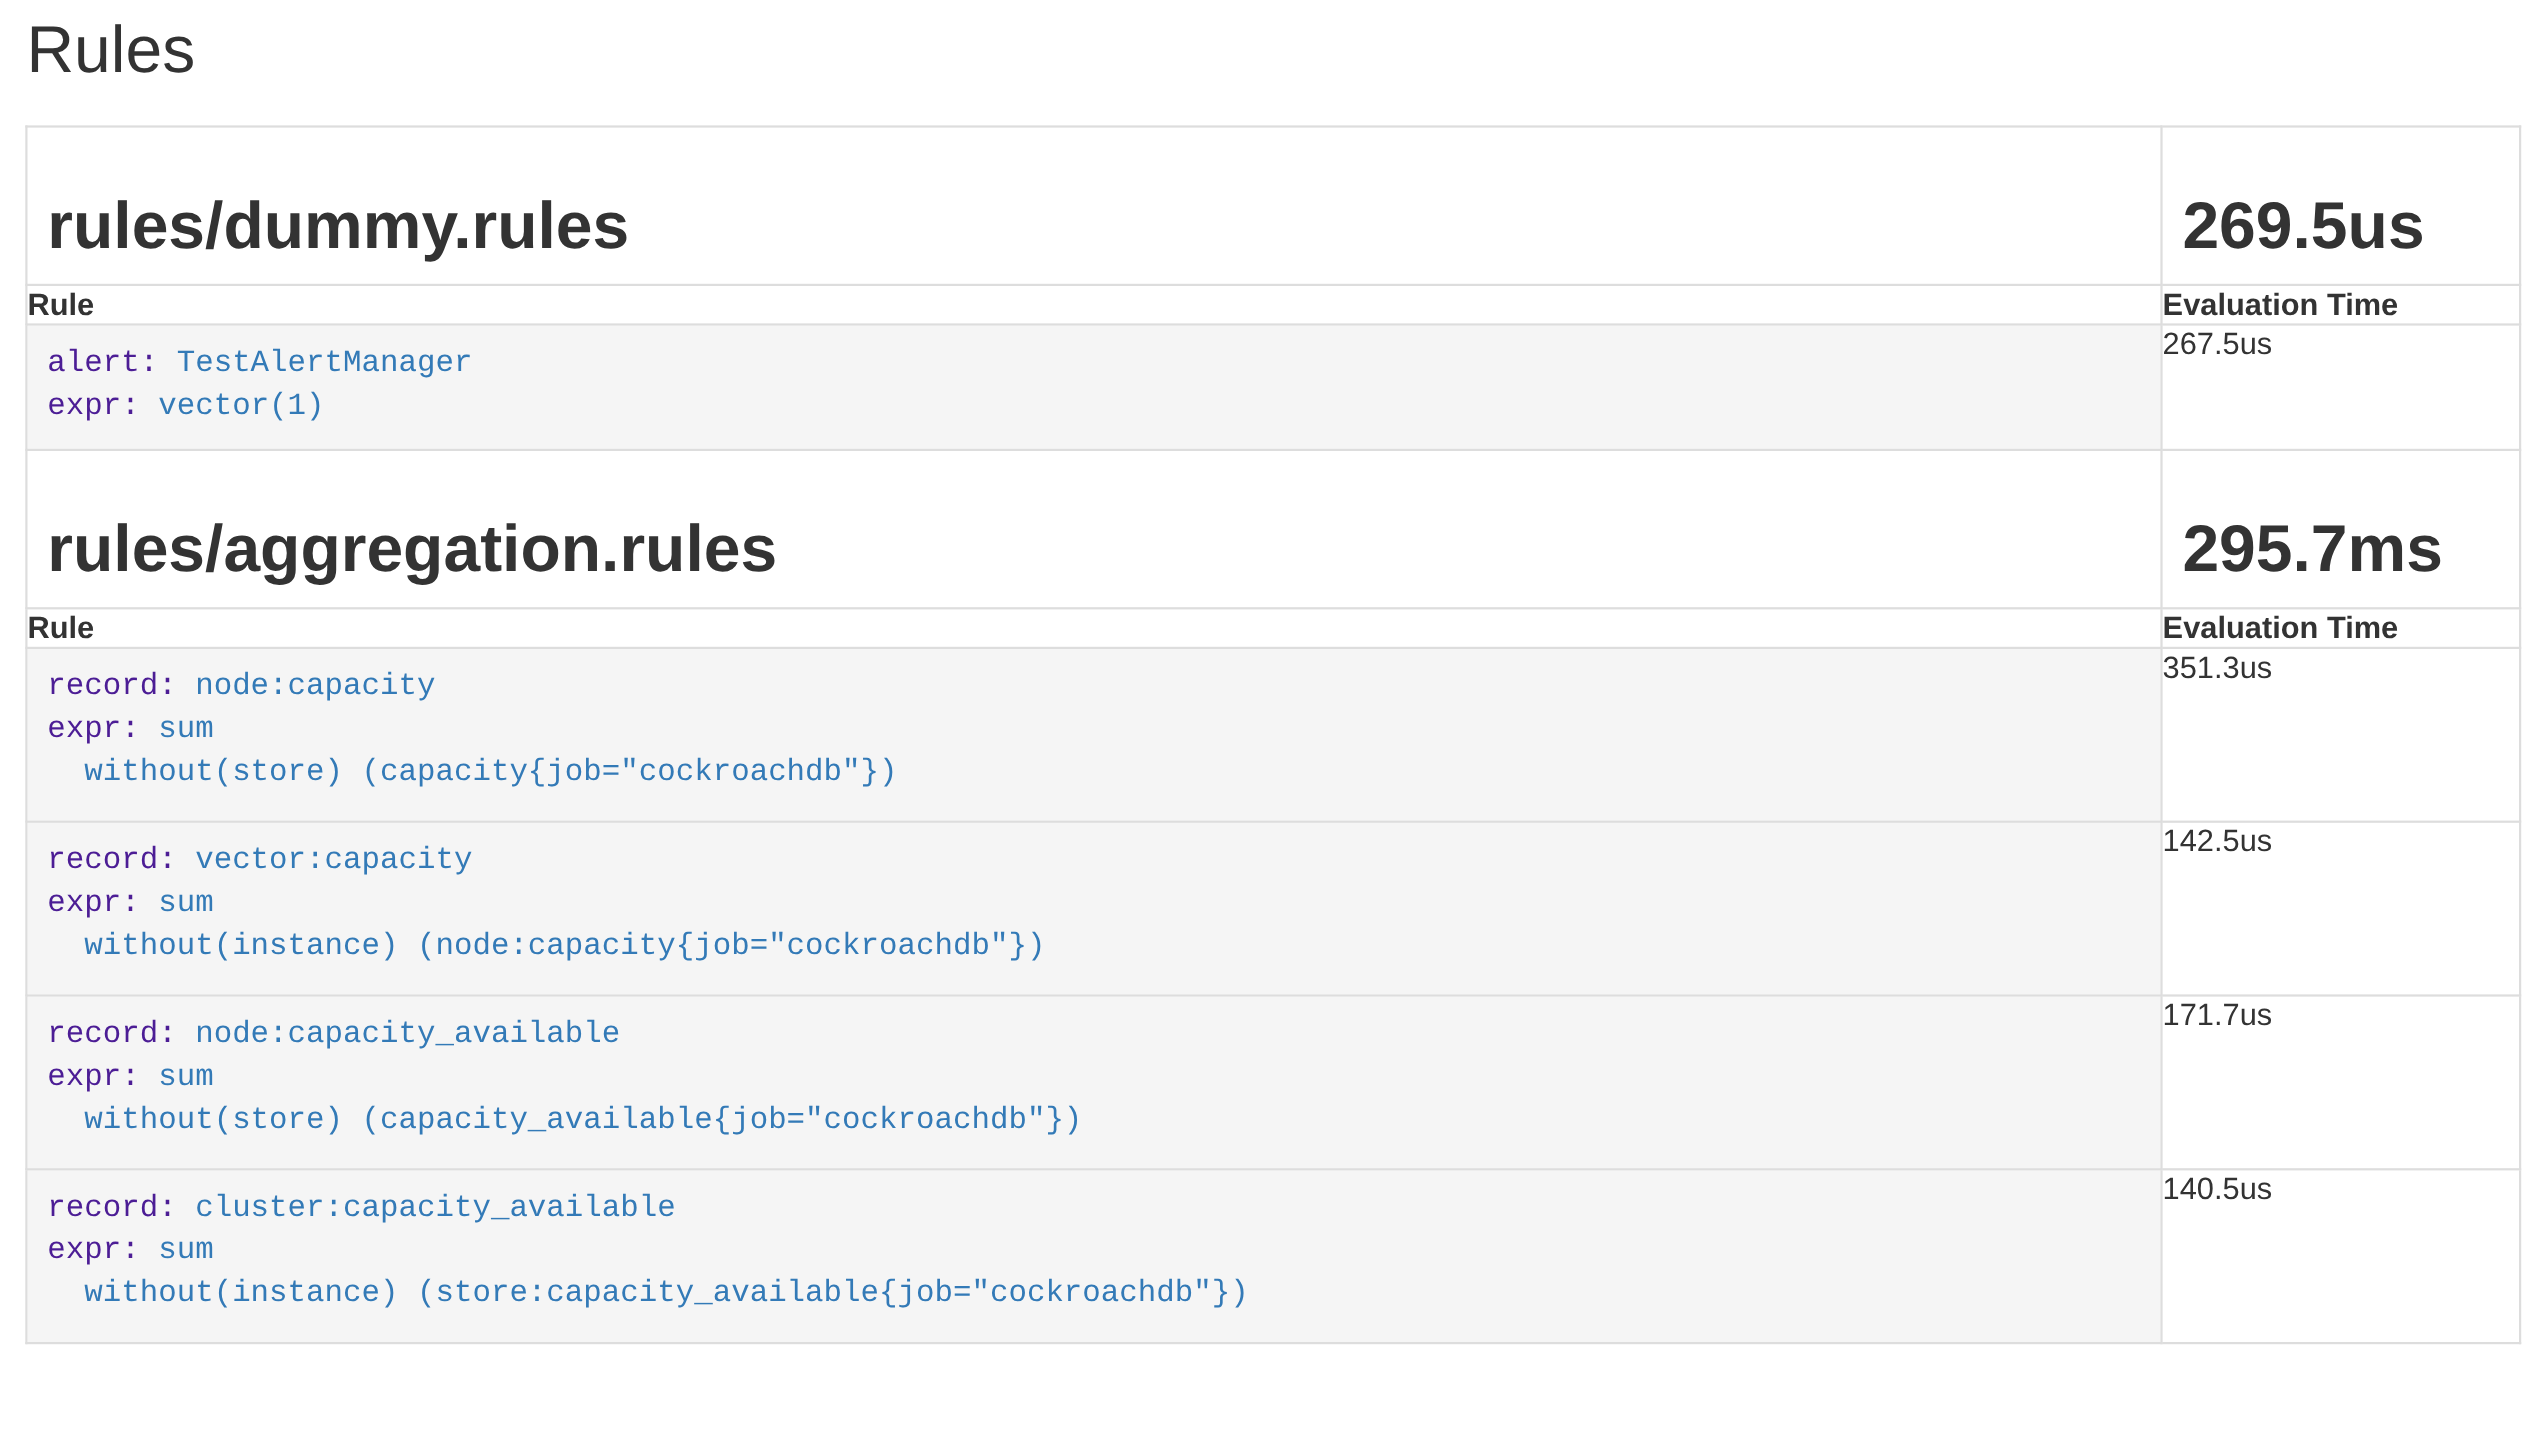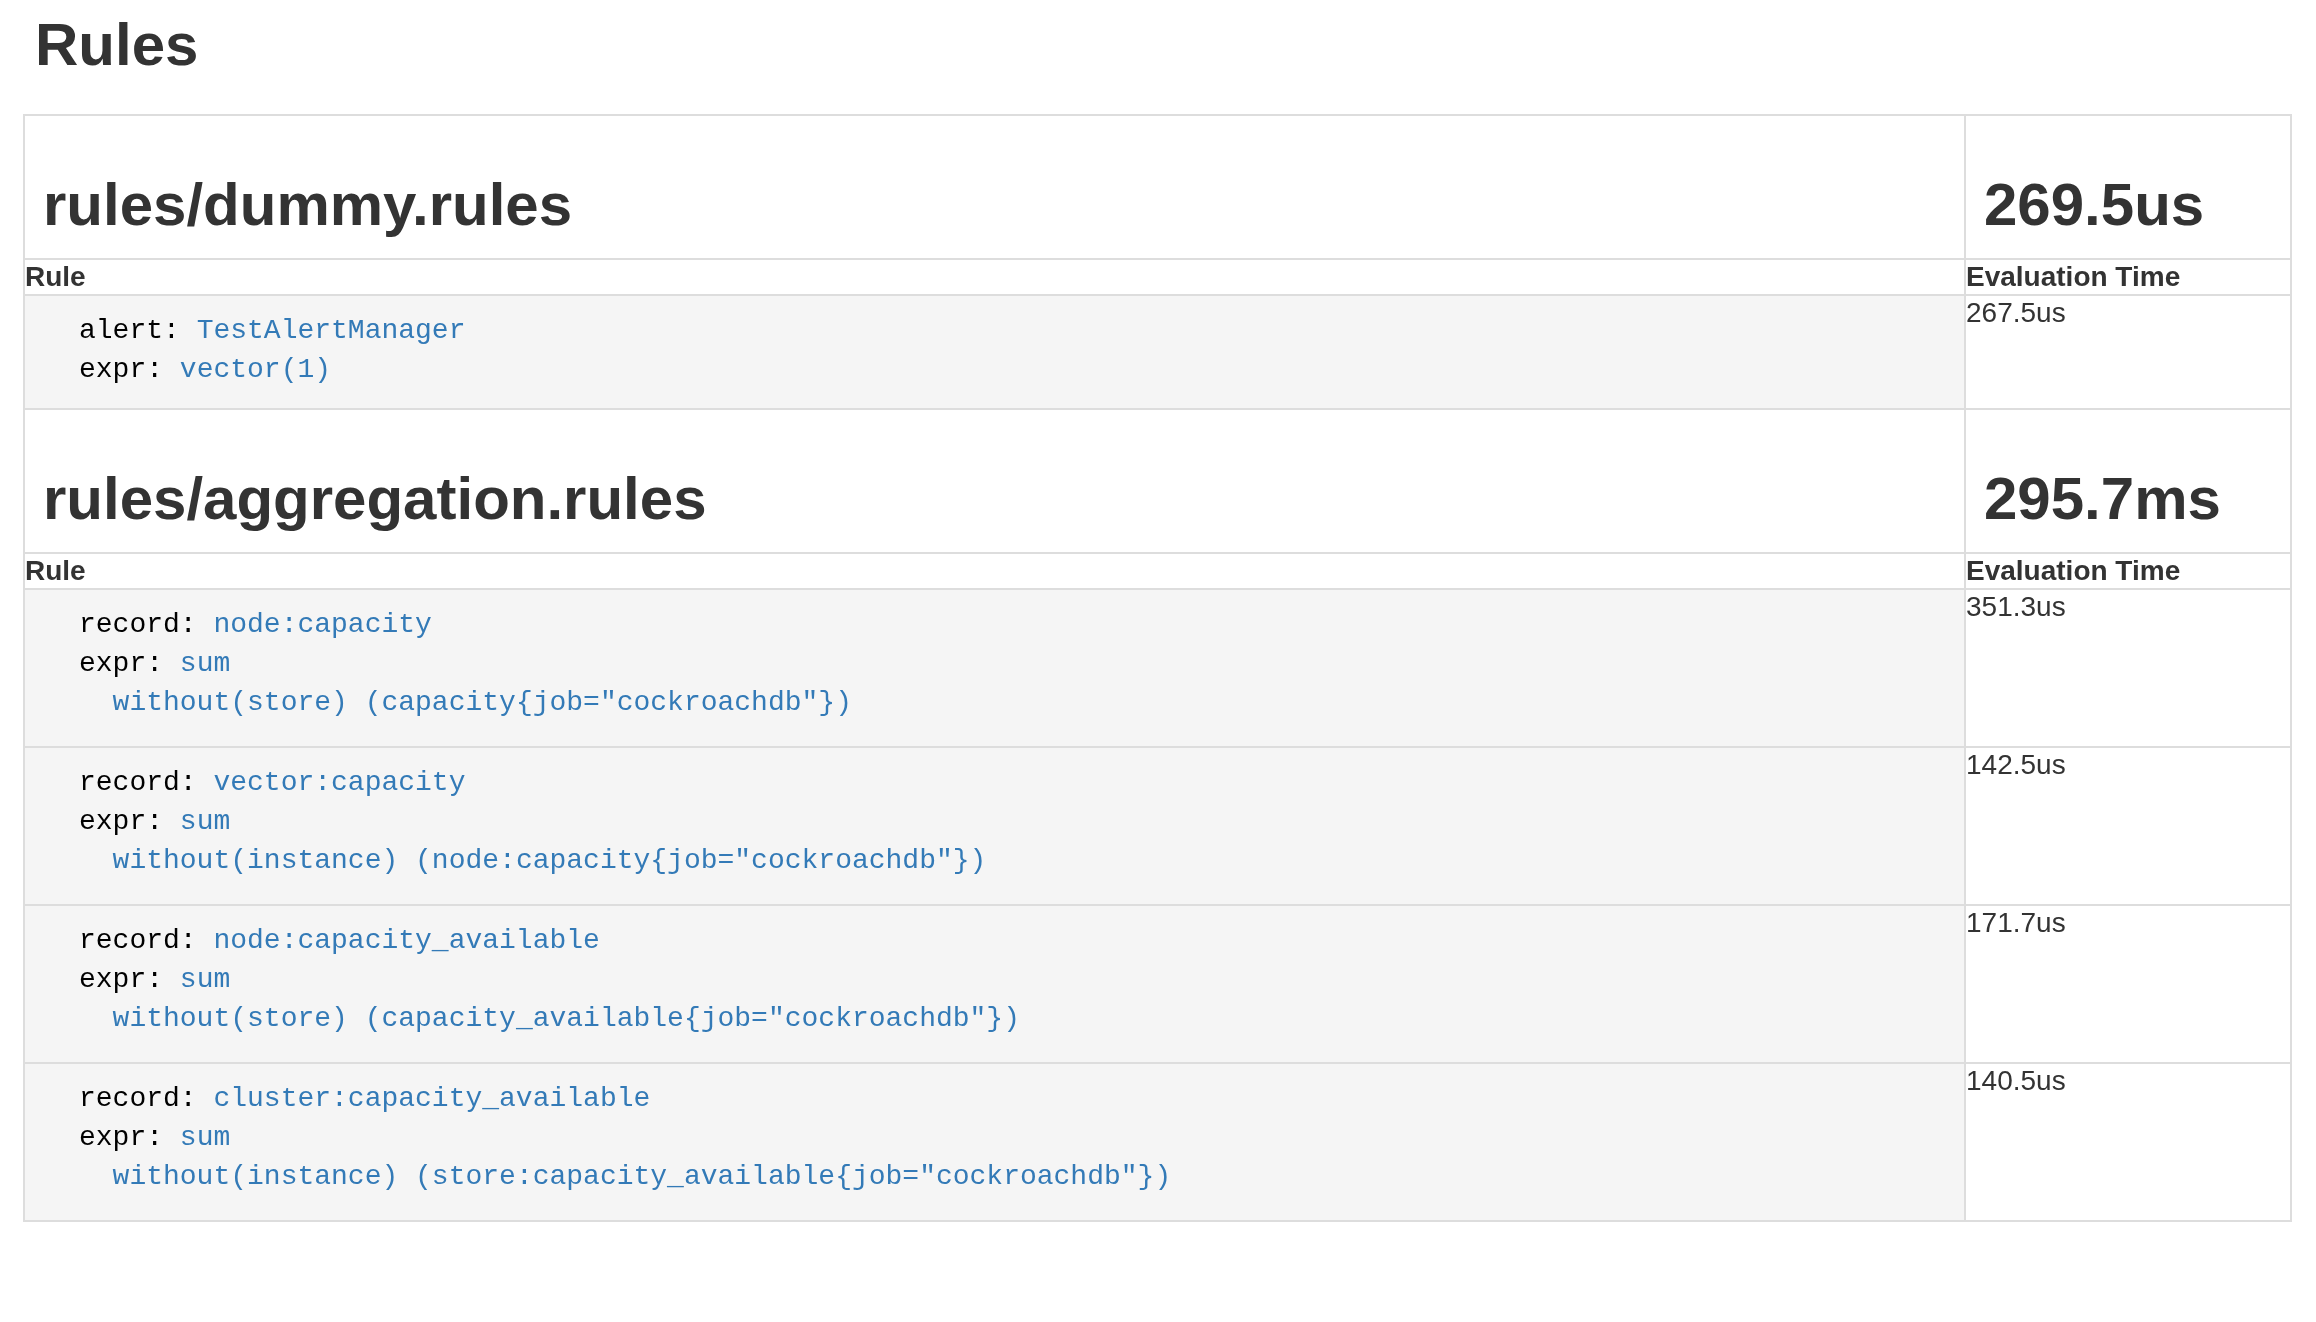--- a/index.html
+++ b/index.html
@@ -12,24 +12,24 @@
     height: 1322px;
     overflow: hidden;
     font-family: "Liberation Sans", sans-serif;
     color: #333;
   }
   .page {
     margin-left: 23px;
     margin-right: 23px;
   }
   h1.page-title {
-    margin: 12px 0 36px 12px;
+    margin: 12px 0 36px 1px;
     font-size: 60px;
     line-height: 66px;
-    font-weight: 700;
+    font-weight: 400;
     color: #333;
   }
   table.rules-table {
     border-collapse: collapse;
     table-layout: fixed;
     width: 2267px;
   }
   table.rules-table td, table.rules-table th {
     border: 2px solid #ddd;
     vertical-align: top;
@@ -67,23 +67,22 @@
     font-family: "Liberation Mono", monospace;
     font-size: 28px;
     line-height: 39px;
     color: #000;
     white-space: pre;
     height: 100%;
     box-sizing: border-box;
     overflow: hidden;
   }
   .code-key {
-    color: #000000;
+    color: #4c1d95;
     white-space: pre;
-    margin-left: 36px;
   }
   a.code-link {
     color: #337ab7;
     text-decoration: none;
     white-space: pre;
     cursor: pointer;
   }
   td.eval-cell {
     padding: 18px 18px;
     font-size: 28px;

